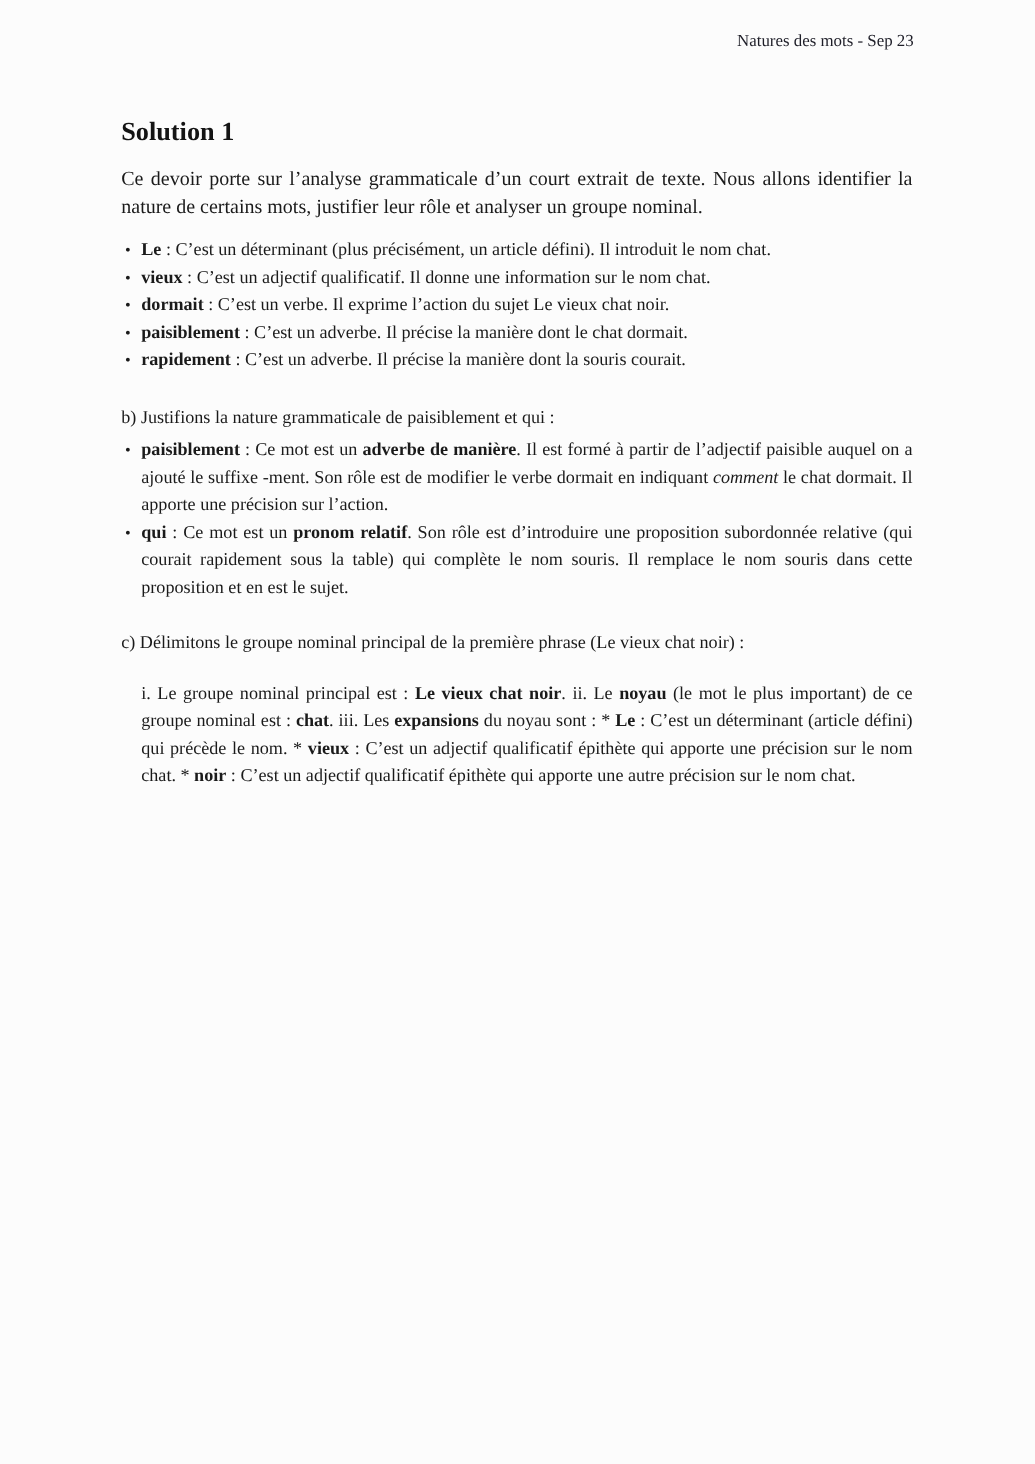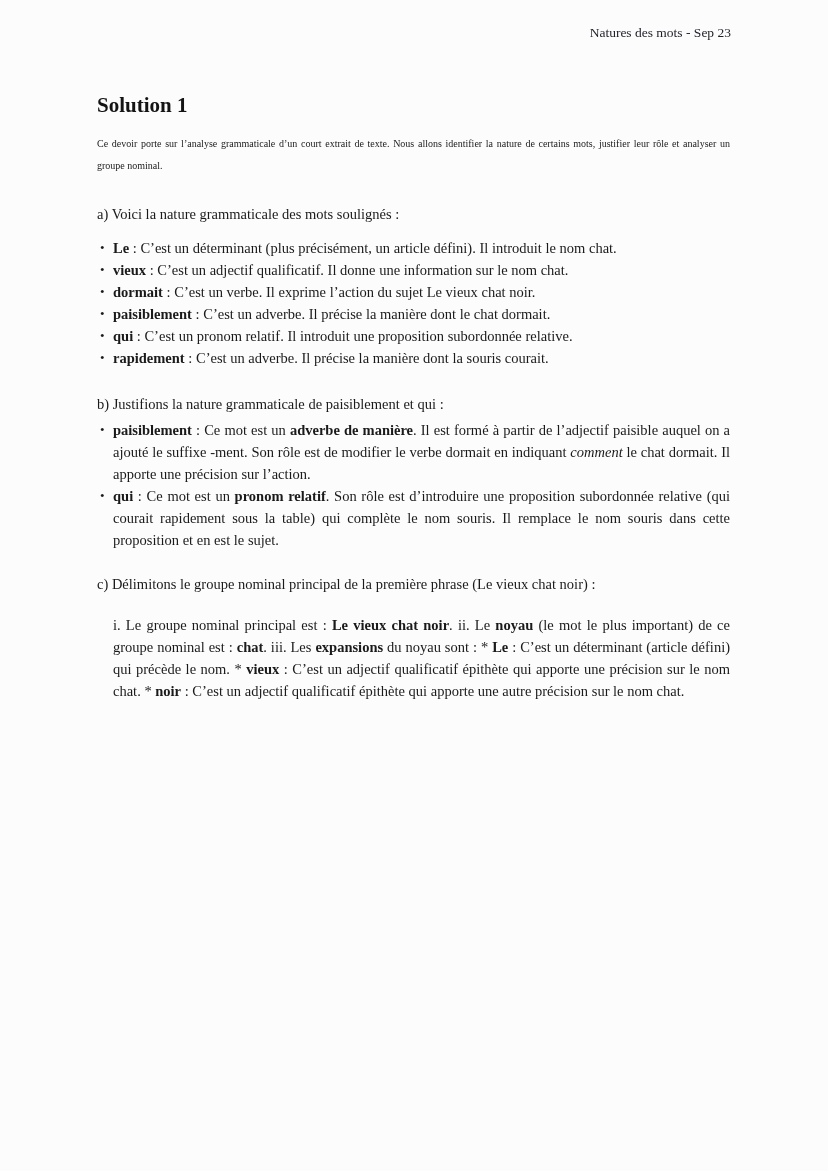--- a/index.html
+++ b/index.html
@@ -31,21 +31,21 @@
     width: 633px;
   }
   .title {
     margin: 92px 0 0 0;
     font-size: 21px;
     line-height: 26px;
     font-weight: bold;
     color: #141414;
   }
   .body-text {
-    font-size: 10px;
+    font-size: 16px;
     line-height: 22px;
     text-align: justify;
   }
   .intro {
     margin: 15px 0 0 0;
   }
   .sec-heading {
     margin: 0;
     font-size: 14.5px;
     line-height: 22px;
@@ -101,27 +101,25 @@
   <div class="header">
     <span>Natures des mots - Sep 23</span>
   </div>
 
   <div class="content">
 
     <h1 class="title">Solution 1</h1>
 
     <p class="body-text intro">Ce devoir porte sur l’analyse grammaticale d’un court extrait de texte. Nous allons identifier la nature de certains mots, justifier leur rôle et analyser un groupe nominal.</p>
 
-    <p class="sec-heading a">a) Voici la nature grammaticale des mots soulignés :</p>
     <ul class="bullet-list list-a">
       <li><span style="font-weight: bold;">Le</span><span> : C’est un déterminant (plus précisément, un article défini). Il introduit le nom chat.</span></li>
       <li><span style="font-weight: bold;">vieux</span><span> : C’est un adjectif qualificatif. Il donne une information sur le nom chat.</span></li>
       <li><span style="font-weight: bold;">dormait</span><span> : C’est un verbe. Il exprime l’action du sujet Le vieux chat noir.</span></li>
       <li><span style="font-weight: bold;">paisiblement</span><span> : C’est un adverbe. Il précise la manière dont le chat dormait.</span></li>
-      <li><span style="font-weight: bold;">qui</span><span> : C’est un pronom relatif. Il introduit une proposition subordonnée relative.</span></li>
       <li><span style="font-weight: bold;">rapidement</span><span> : C’est un adverbe. Il précise la manière dont la souris courait.</span></li>
     </ul>
 
     <p class="sec-heading b">b) Justifions la nature grammaticale de paisiblement et qui :</p>
     <ul class="bullet-list list-b">
       <li><span style="font-weight: bold;">paisiblement</span><span> : Ce mot est un </span><span style="font-weight: bold;">adverbe de manière</span><span>. Il est formé à partir de l’adjectif paisible auquel on a ajouté le suffixe -ment. Son rôle est de modifier le verbe dormait en indiquant </span><span style="font-style: italic;">comment</span><span> le chat dormait. Il apporte une précision sur l’action.</span></li>
       <li><span style="font-weight: bold;">qui</span><span> : Ce mot est un </span><span style="font-weight: bold;">pronom relatif</span><span>. Son rôle est d’introduire une proposition subordonnée relative (qui courait rapidement sous la table) qui complète le nom souris. Il remplace le nom souris dans cette proposition et en est le sujet.</span></li>
     </ul>
 
     <p class="sec-heading c">c) Délimitons le groupe nominal principal de la première phrase (Le vieux chat noir) :</p>

